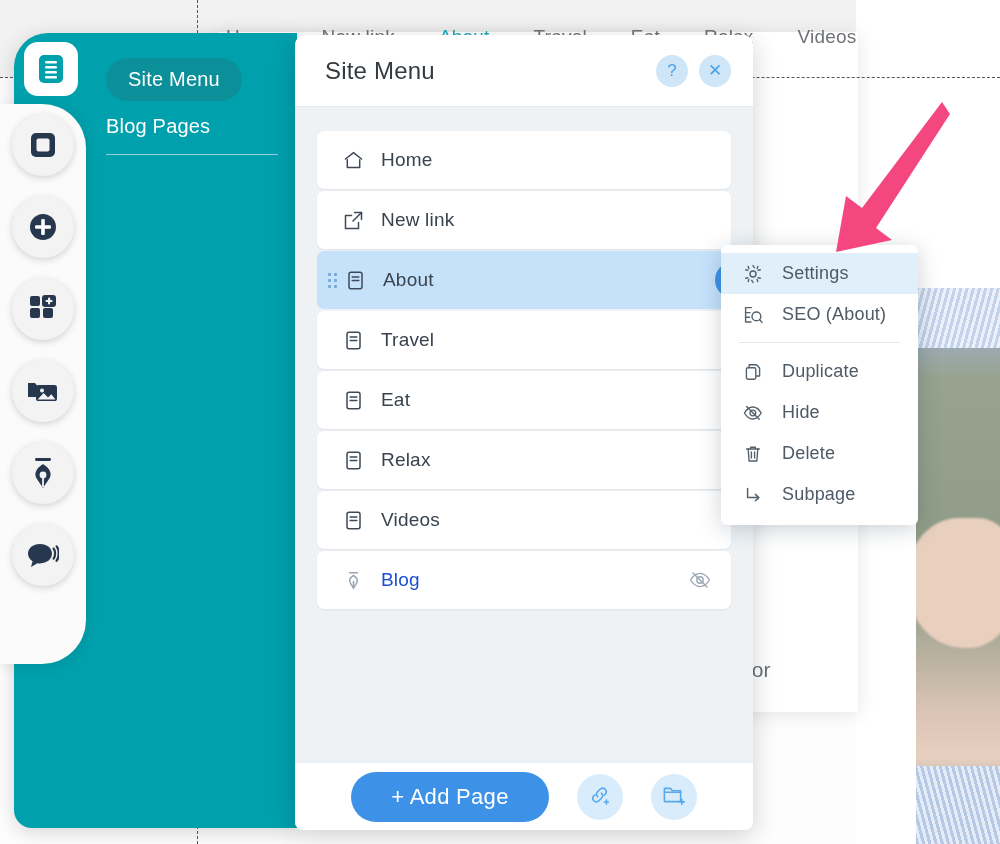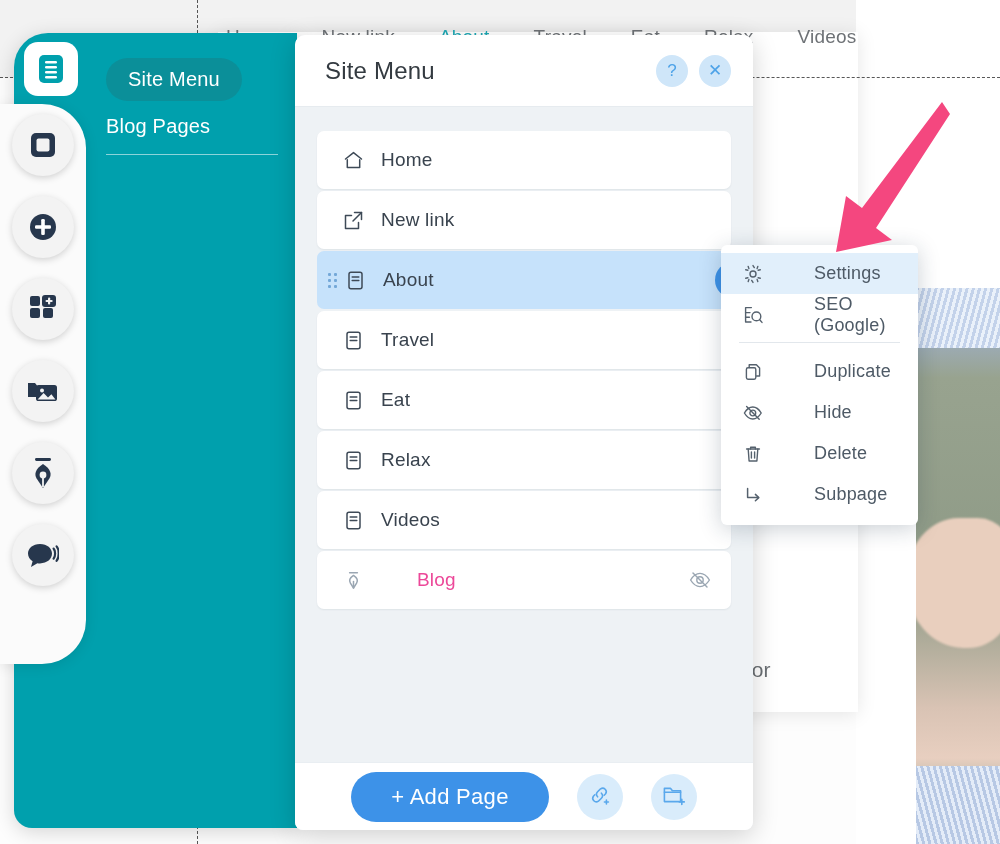--- a/index.html
+++ b/index.html
@@ -271,21 +271,21 @@
     grid-gap: 3px;
     justify-content: center;
     flex: 0 0 auto;
   }
   .drag-dots i {
     width: 3px; height: 3px;
     background: #74a8d8;
     border-radius: 1px;
     display: block;
   }
-  .page-row.hidden-row .row-label { color: #ec4899; margin-left: 36px; }
+  .page-row.hidden-row .row-label { color: #1d4ed8; }
   .page-row.hidden-row .row-icon { color: #9aa6b2; }
   .row-eye {
     margin-left: auto;
     margin-right: 20px;
     color: #9aa6b2;
     display: flex; align-items: center;
   }
   .row-dots-btn {
     position: absolute;
     right: -20px; top: 50%;
@@ -350,21 +350,20 @@
   }
   .ctx-item {
     display: flex;
     align-items: center;
     height: 41px;
     padding-left: 22px;
     font-size: 18px;
     color: #4e5a66;
     cursor: pointer;
     letter-spacing: .2px;
-    gap: 32px;
   }
   .ctx-item.highlight { background: #e1effb; }
   .ctx-icon {
     width: 26px;
     display: flex; align-items: center; justify-content: flex-start;
     margin-right: 13px;
     color: #55616d;
     flex: 0 0 auto;
   }
   .ctx-divider {
@@ -662,21 +661,21 @@
     <div class="ctx-item">
       <span class="ctx-icon">
         <svg width="20" height="20" viewBox="0 0 20 20" fill="none" stroke="currentColor" stroke-width="1.4" stroke-linecap="round" stroke-linejoin="round">
           <path d="M8.4 2.6 H2.6 V17 H8"></path>
           <path d="M2.6 7.6 H7"></path>
             <path d="M2.6 12.2 H6.4"></path>
           <circle cx="13.4" cy="11.4" r="4.4"></circle>
           <path d="M16.7 14.8 L19 17.4"></path>
         </svg>
       </span>
-      <span>SEO (Google)</span>
+      <span>SEO (About)</span>
     </div>
 
 
     <div class="ctx-divider"></div>
 
 
     <div class="ctx-item">
       <span class="ctx-icon">
         <svg width="20" height="20" viewBox="0 0 20 20" fill="none" stroke="currentColor" stroke-width="1.4" stroke-linecap="round" stroke-linejoin="round">
           <path d="M6.2 5.6 V2.8 H13.4 L16.6 6 V14 H13.6"></path>

